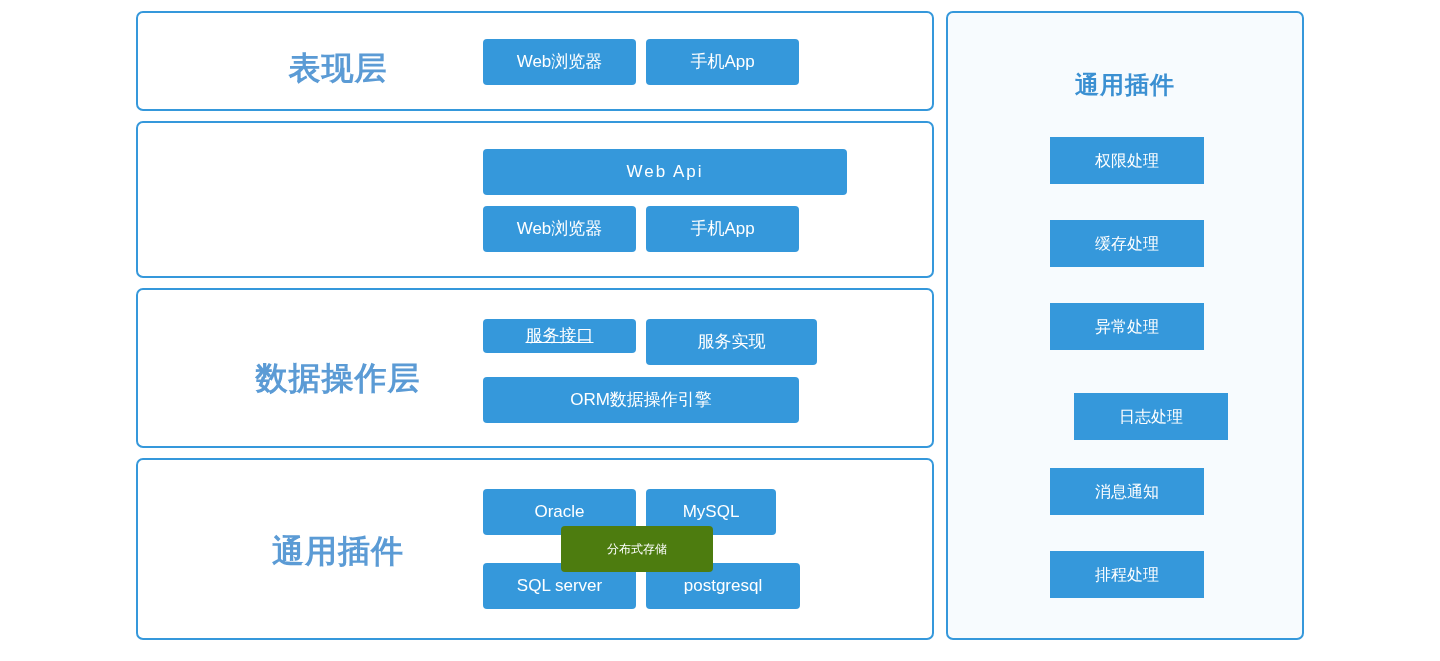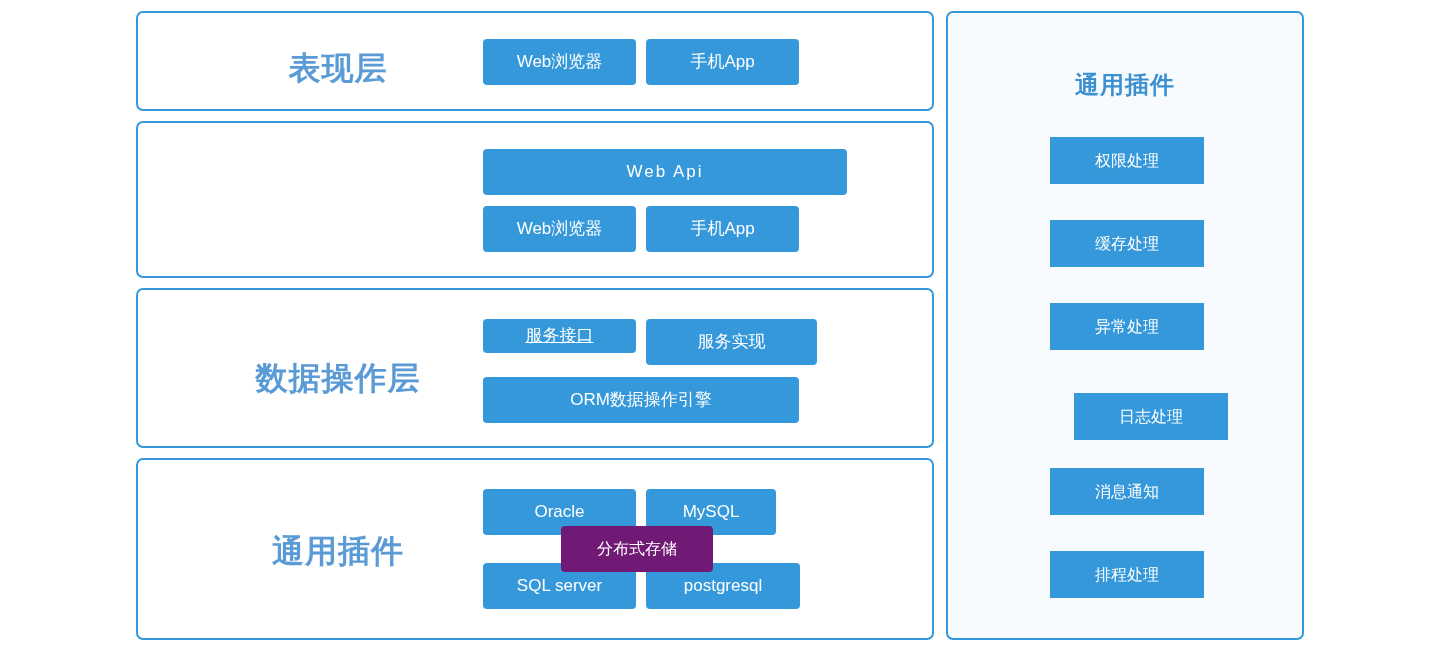--- a/index.html
+++ b/index.html
@@ -54,23 +54,23 @@
     display: flex;
     align-items: center;
     justify-content: center;
     font-size: 17px;
     line-height: 1.2;
     text-align: center;
     border-radius: 4px;
   }
 
   .node-box.accent-orange {
-    background: #701a75;
+    background: #4d7c0f;
     z-index: 5;
-    font-size: 16px;
+    font-size: 12px;
   }
 
   
   #plugins-panel {
     position: absolute;
     box-sizing: border-box;
     left: 946px;
     top: 11px;
     width: 358px;
     height: 629px;

